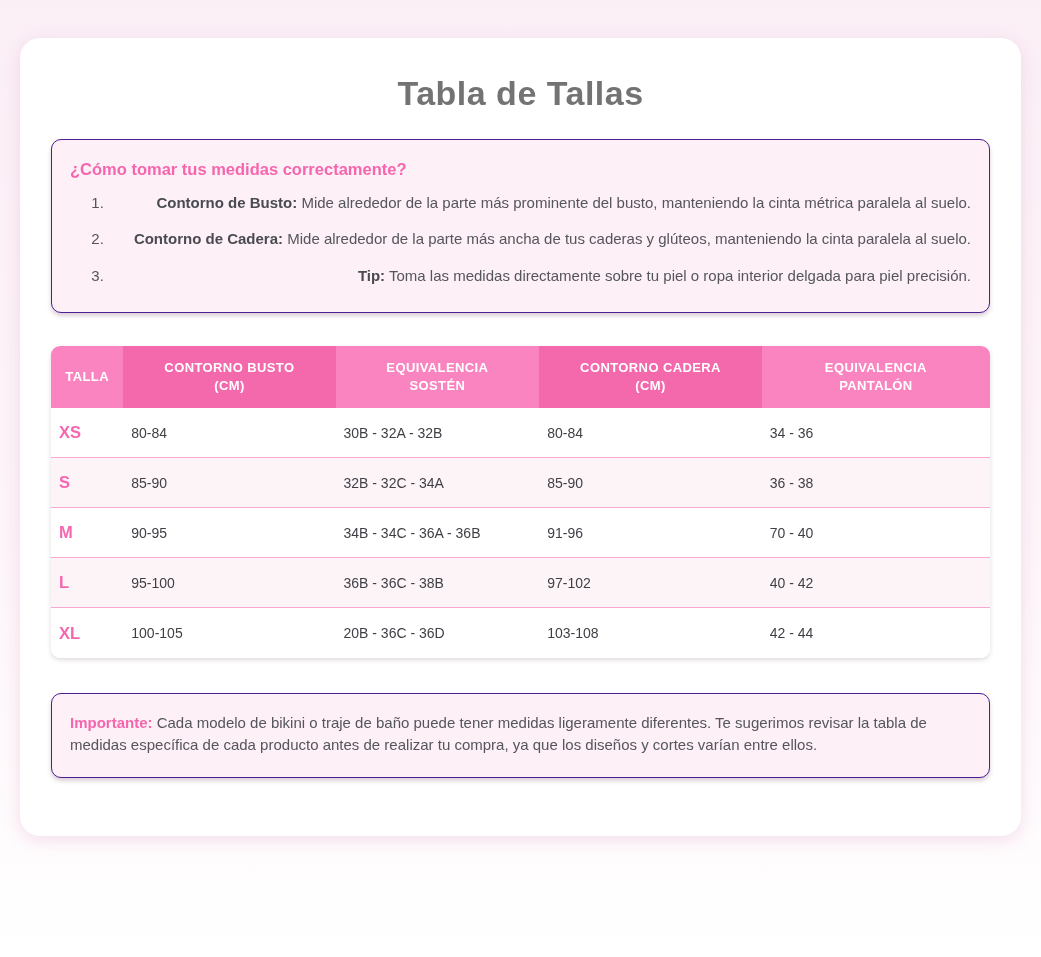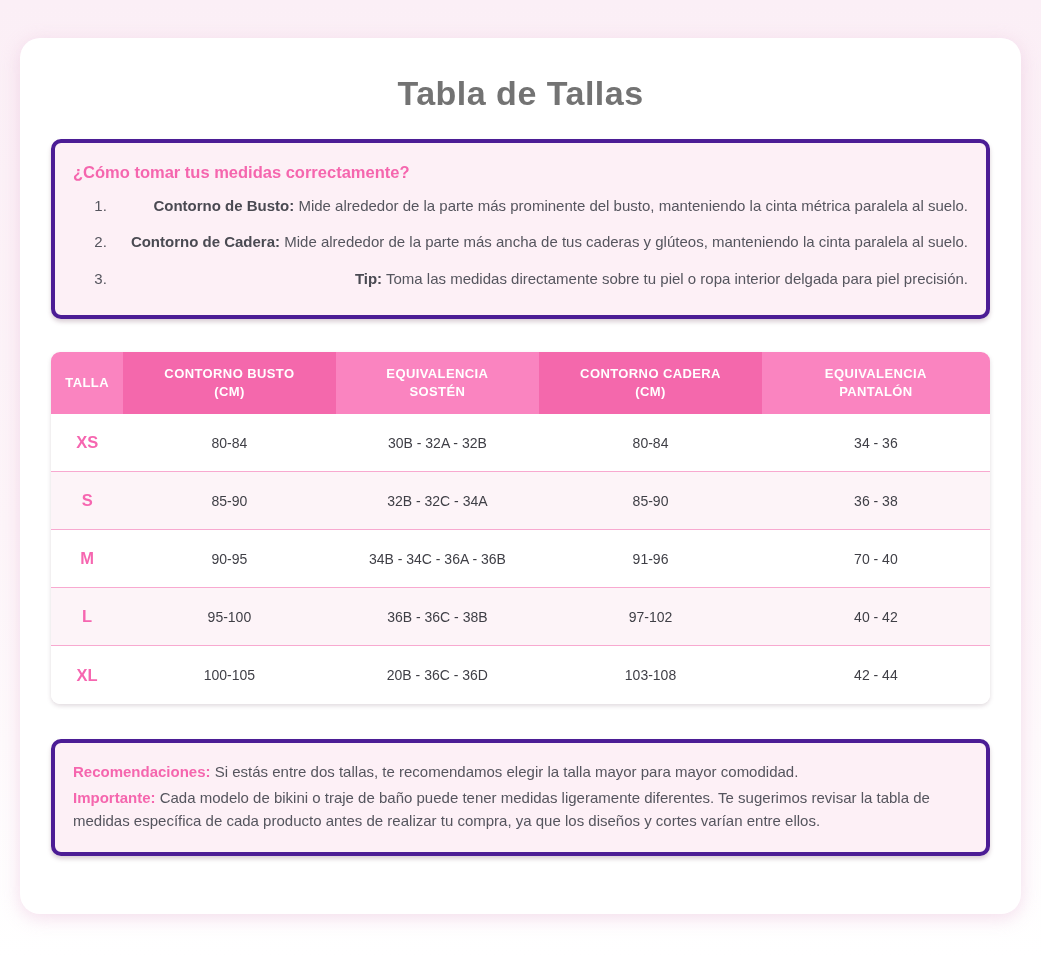--- a/index.html
+++ b/index.html
@@ -23,21 +23,21 @@
   .page-title {
     text-align: center;
     color: #737373;
     font-size: 34px;
     font-weight: bold;
     letter-spacing: 0.5px;
     margin: 4px 0 26px 0;
   }
   .pink-box {
     background: #FDF0F6;
-    border: 4px solid #4c1d95;
+    border: 1px solid #4c1d95;
     border-radius: 10px;
     box-shadow: 0 3px 4px rgba(124, 85, 106, 0.28);
   }
   .instructions {
     padding: 20px 18px 24px 18px;
     margin-bottom: 33px;
   }
   .instructions-heading {
     color: #F566AE;
     font-size: 16.5px;
@@ -72,22 +72,21 @@
     line-height: 1.35;
     height: 62px;
     vertical-align: middle;
     text-align: center;
     white-space: pre-line;
     padding: 4px 6px;
   }
   thead th:nth-child(odd)  { background: #FA84C0; }
   thead th:nth-child(even) { background: #F468AC; }
   tbody td {
-    height: 58px;
-    text-align: center;
+    height: 50px;
     vertical-align: middle;
     font-size: 14px;
     color: #3F3F46;
     padding: 0 8px;
     background: #FFFFFF;
   }
   tbody tr:nth-child(even) td { background: #FDF4F8; }
   tbody tr:not(:last-child) td { border-bottom: 1px solid #F8A9D0; }
   td.size-label {
     color: #F666B0;
@@ -188,19 +187,17 @@
           <td>100-105</td>
           <td>20B - 36C - 36D</td>
           <td>103-108</td>
           <td>42 - 44</td>
         </tr>
       </tbody>
     </table>
   </div>
 
   <div class="pink-box notes">
-    <p><span class="pink-label">Recomendaciones:</span>
-      <span>Si estás entre dos tallas, te recomendamos elegir la talla mayor para mayor comodidad.</span></p>
     <p><span class="pink-label">Importante:</span>
       <span>Cada modelo de bikini o traje de baño puede tener medidas ligeramente diferentes. Te sugerimos revisar la tabla de medidas específica de cada producto antes de realizar tu compra, ya que los diseños y cortes varían entre ellos.</span></p>
   </div>
 
 </div>
 
 </body></html>

